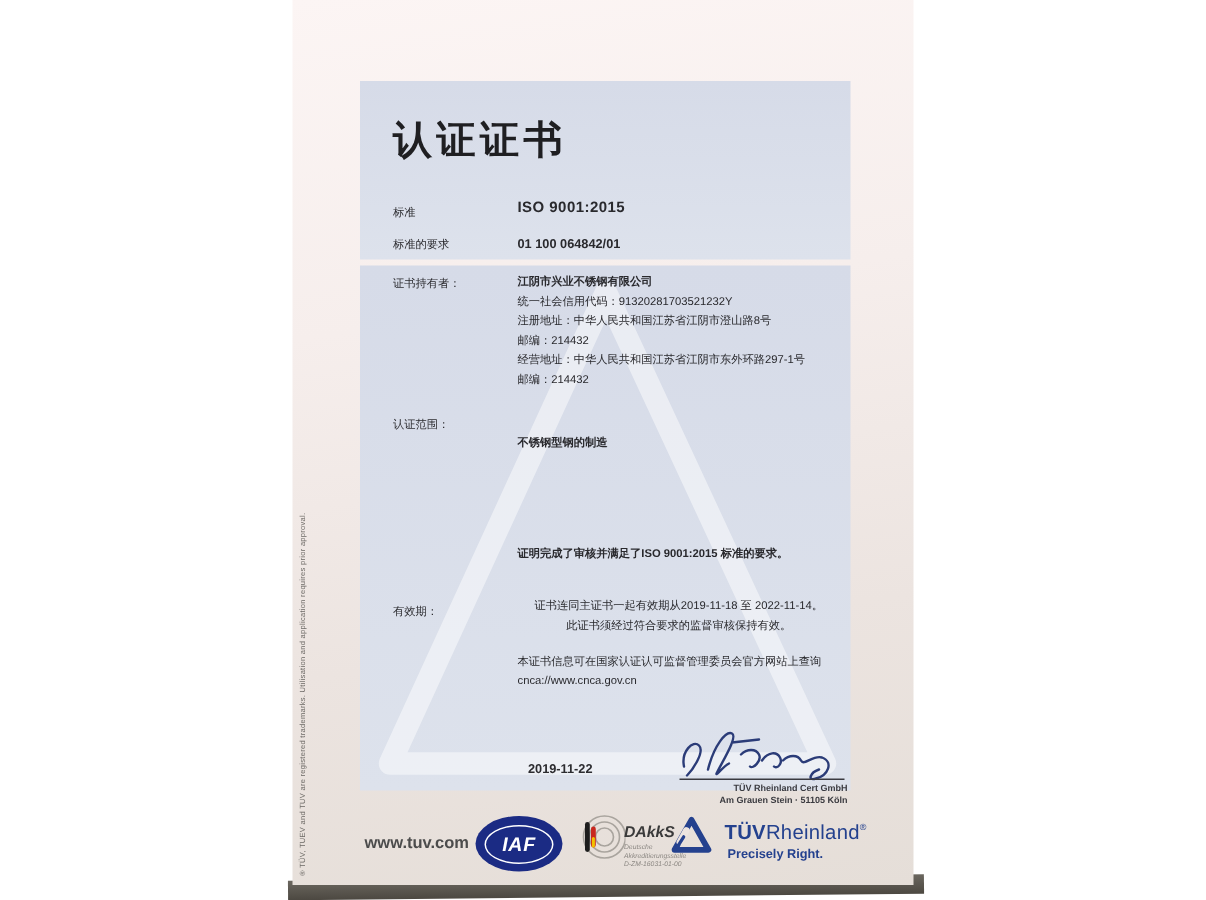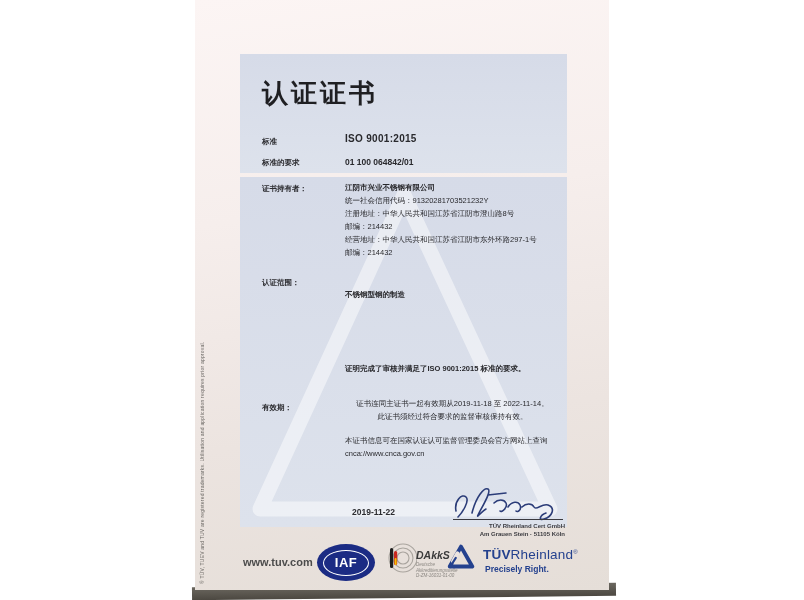--- a/index.html
+++ b/index.html
@@ -19,21 +19,21 @@
                transform:rotate(-90deg); font-size:5px; letter-spacing:.2px;
                color:#6d6a66; white-space:nowrap; }
 
   .panel { position:absolute; left:45px; width:327px; background:linear-gradient(180deg,#d6dbe8,#dde2ec); }
   .panel.header { top:54px; height:119px; }
   .panel.body   { top:177px; height:350px; }
 
   .cert-title { position:absolute; left:22px; top:22px; font-size:26px; font-weight:700;
                 letter-spacing:3px; color:#1f1f22; }
 
-  .lbl  { position:absolute; font-size:7.5px; color:#2c2c30; font-weight:700; }
+  .lbl  { position:absolute; font-size:7.5px; color:#2c2c30; font-weight:400; }
   .val  { position:absolute; font-size:7.5px; color:#29292d; font-weight:600; }
   .val.big  { font-size:10px; font-weight:700; letter-spacing:.3px; }
   .val.num  { font-size:8.5px; font-weight:700; }
   .bold { font-weight:700; }
 
   .block { position:absolute; font-size:7.5px; color:#29292d; font-weight:500;
            line-height:13px; width:215px; }
   .block .name { font-weight:700; }
 
   .watermark { position:absolute; left:0; top:0; width:327px; height:350px; pointer-events:none; }
@@ -45,21 +45,21 @@
   .sig-line { position:absolute; left:5px; top:46px; width:110px; border-top:1px solid #3a3a40; }
   .issuer   { position:absolute; right:3px; top:49px; width:150px; text-align:right;
               font-size:6px; line-height:8px; color:#3b3b40; font-weight:600; }
 
   .footer-web { position:absolute; left:48px; top:556px; font-size:11px; color:#4c4c4c; font-weight:700; }
 
   .iaf { position:absolute; left:122px; top:544px; width:58px; height:37px; border-radius:50%;
          background:#1b2b84; display:flex; align-items:center; justify-content:center; }
   .iaf-inner { width:46px; height:26px; border-radius:50%; border:1.5px solid #ffffff;
                display:flex; align-items:center; justify-content:center;
-               color:#ffffff; font-size:13px; font-weight:700; letter-spacing:.5px; }
+               color:#ffffff; font-size:13px; font-weight:700; letter-spacing:.5px;font-style:italic; }
 
   .dakks { position:absolute; left:188px; top:541px; width:80px; height:45px;font-style:italic; }
   .dakks-name { position:absolute; left:33px; top:8px; font-size:10.5px; font-weight:700; color:#3a3a3a; }
   .dakks-sub  { position:absolute; left:33px; top:21px; font-size:4.5px; line-height:5.5px; color:#8a8681; }
 
   .tuv { position:absolute; left:252px; top:543px; width:160px; height:42px; }
   .tuv-tri { position:absolute; left:0; top:1px; }
   .tuv-name { position:absolute; left:36px; top:4px; font-size:13.5px; color:#24418e; letter-spacing:.2px; }
   .tuv-name .b { font-weight:700; }
   .tuv-name sup { font-size:6px; }

